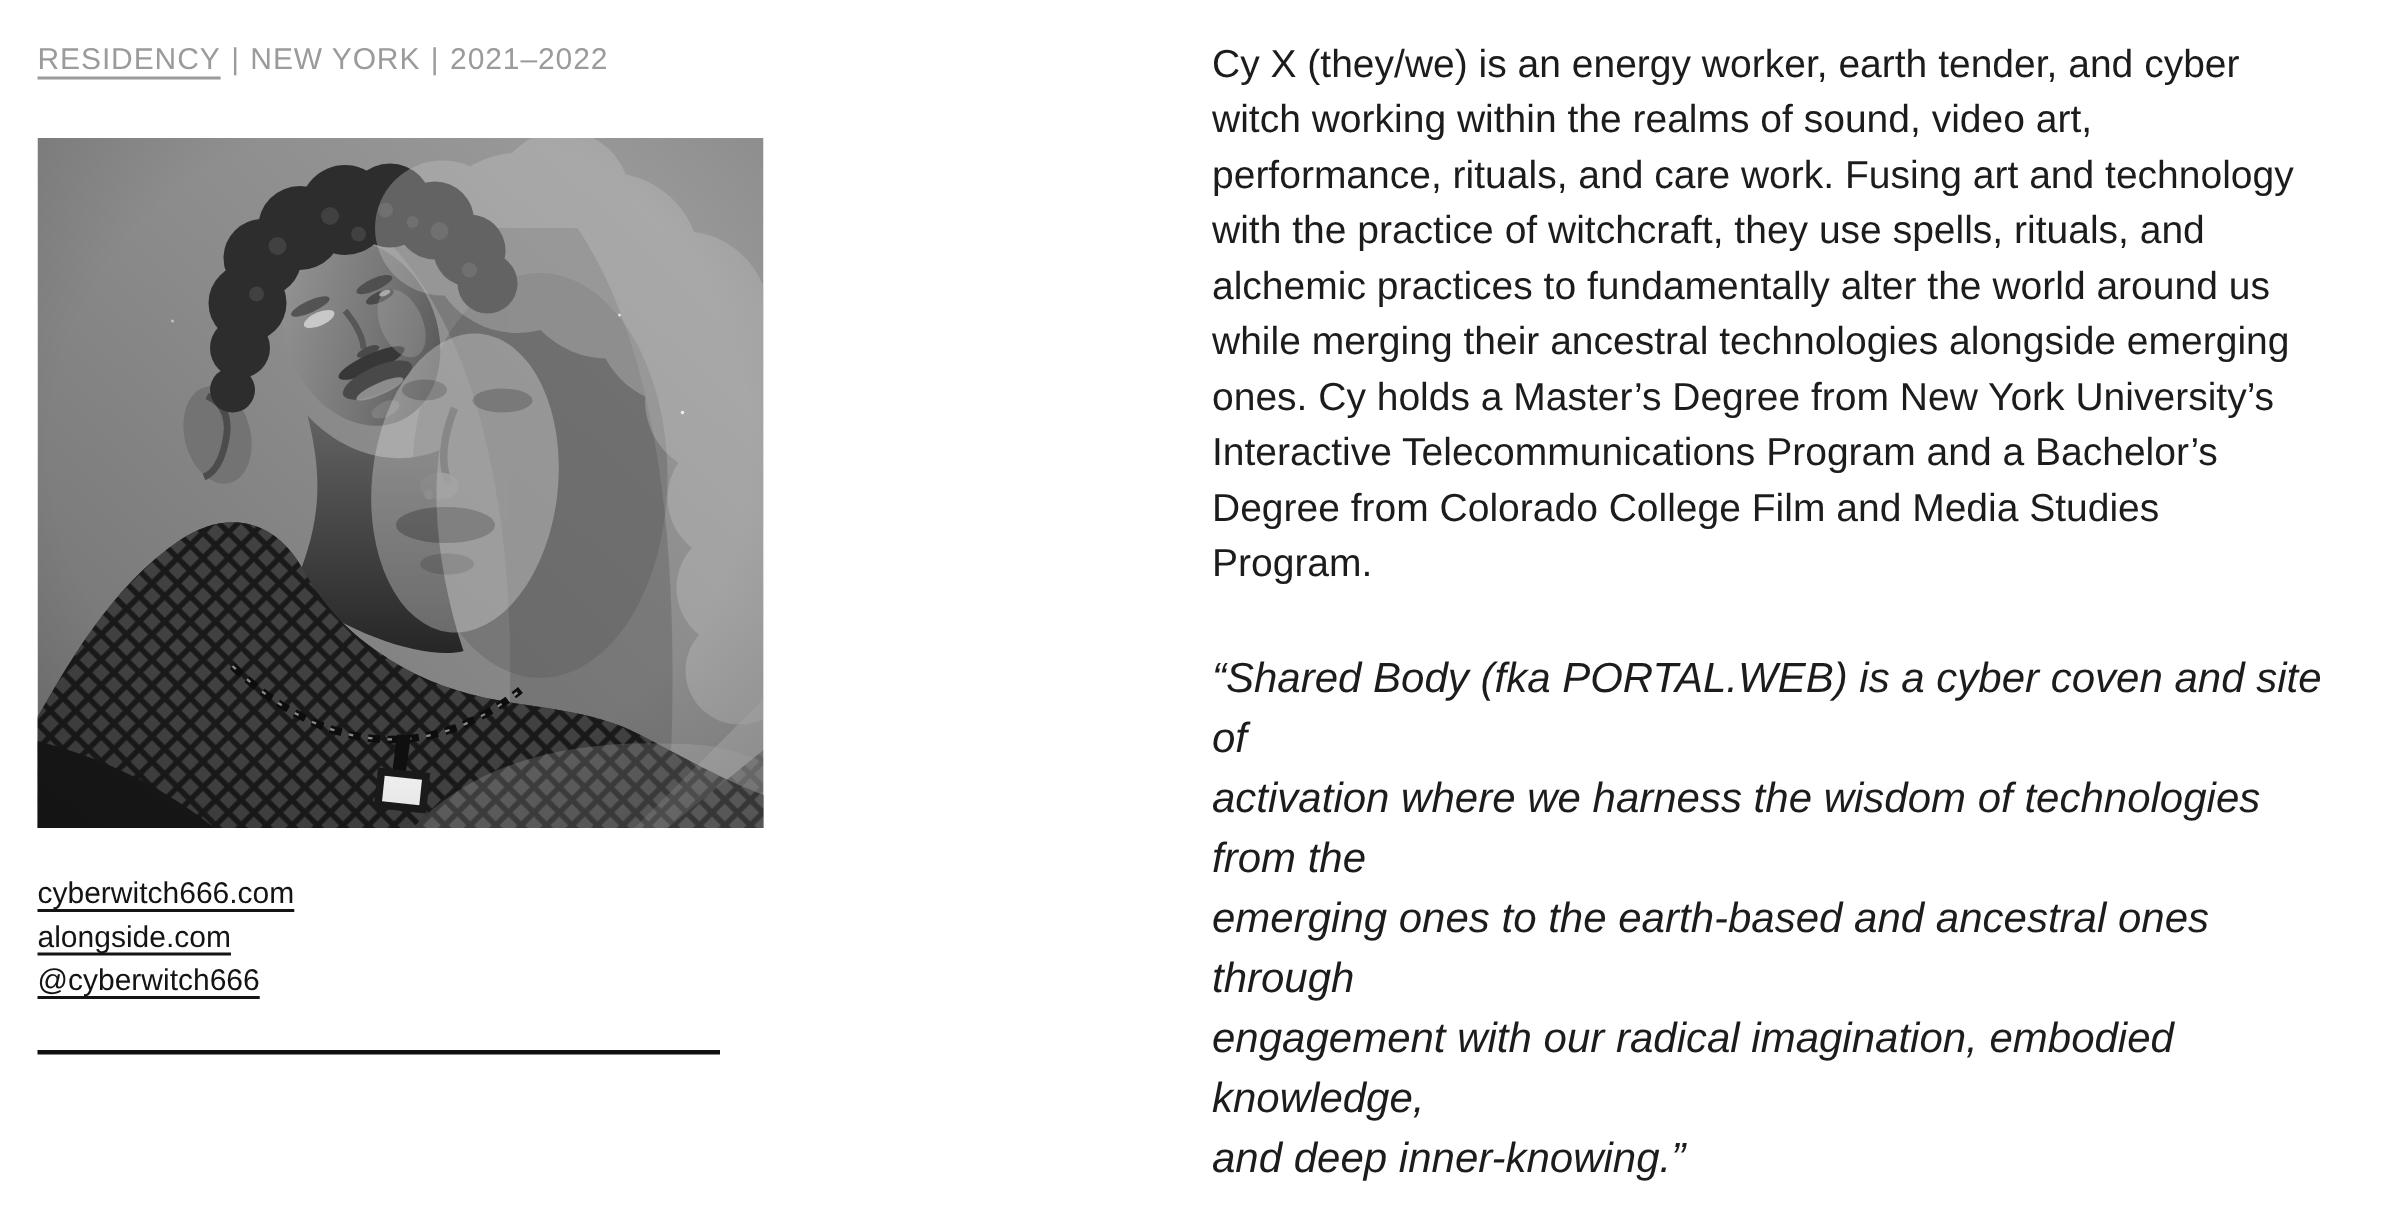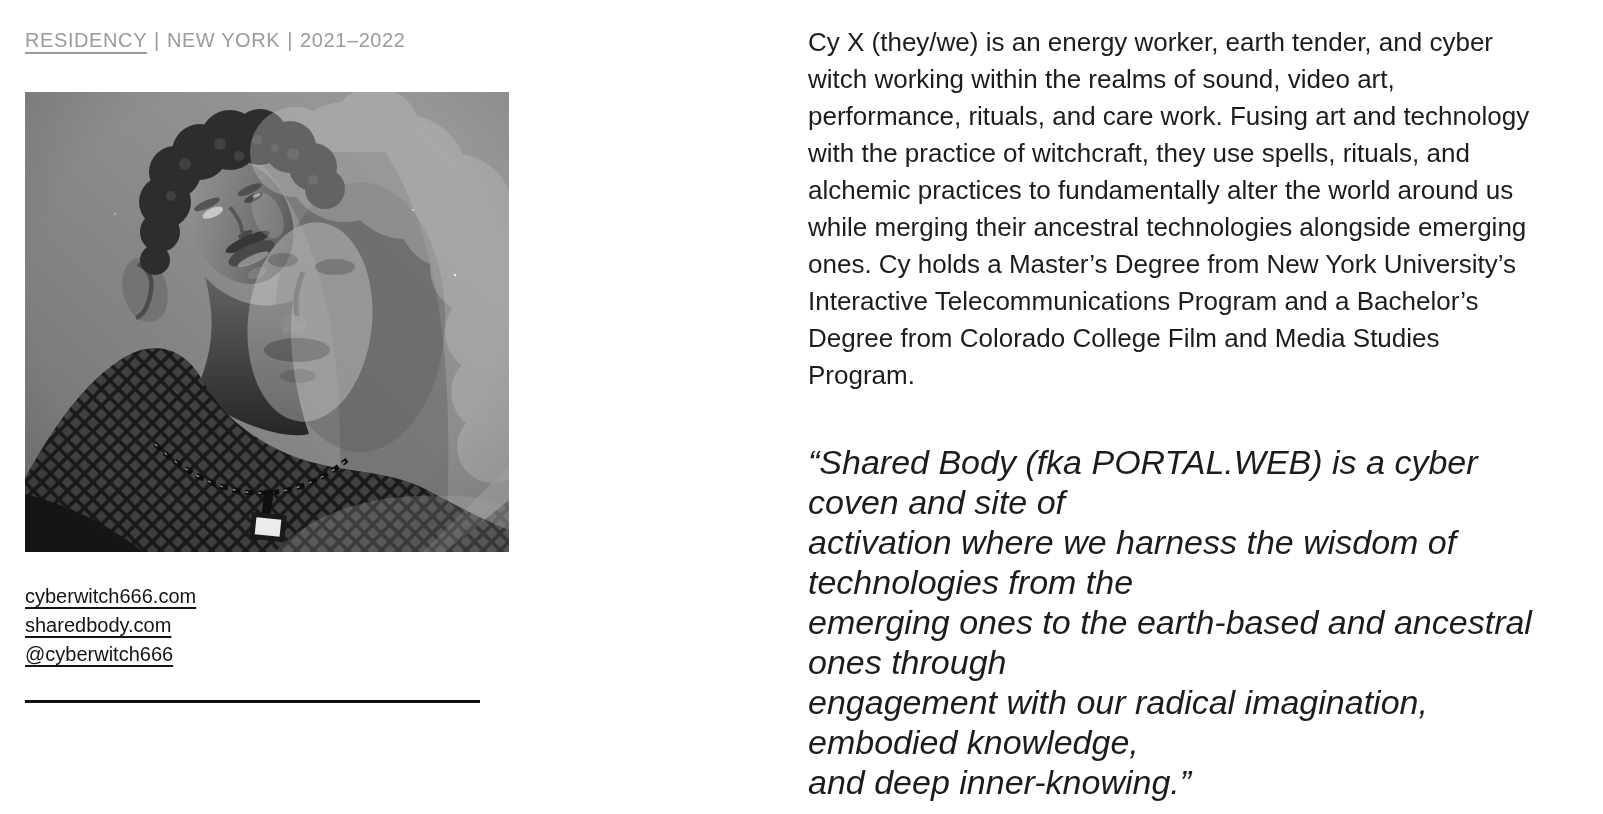--- a/index.html
+++ b/index.html
@@ -71,22 +71,22 @@
     width: 742px;
   }
   p.bio {
     margin: 24px 0 0 0;
     font-size: 26px;
     line-height: 37px;
     color: #1c1c1c;
     white-space: pre-line;
   }
   p.quote {
-    margin: 48px 0 0 0;
-    font-size: 34px;
+    margin: 38px 0 0 0;
+    font-size: 28px;
     line-height: 40px;
     font-style: italic;
     color: #1c1c1c;
     white-space: pre-line;
   }
   p.attribution {
     margin: 26px 0 0 0;
     font-size: 19px;
     line-height: 24px;
     letter-spacing: 0.5px;
@@ -226,21 +226,21 @@
         <circle cx="430" cy="183" r="1.2" fill="#ffffff" opacity="0.8"></circle>
         <circle cx="388" cy="118" r="1" fill="#ffffff" opacity="0.7"></circle>
         <circle cx="90" cy="122" r="1" fill="#e8e8e8" opacity="0.6"></circle>
 
         <rect width="484" height="460" fill="url(#vig)"></rect>
       </svg>
     </figure>
 
     <div class="links">
       <a href="#">cyberwitch666.com</a>
-      <a href="#">sharedbody.com</a>
+      <a href="#">alongside.com</a>
       <a href="#">@cyberwitch666</a>
     </div>
 
     <hr class="divider">
   </div>
 
   <div class="right-col">
     <p class="bio">Cy X (they/we) is an energy worker, earth tender, and cyber
 witch working within the realms of sound, video art,
 performance, rituals, and care work. Fusing art and technology

